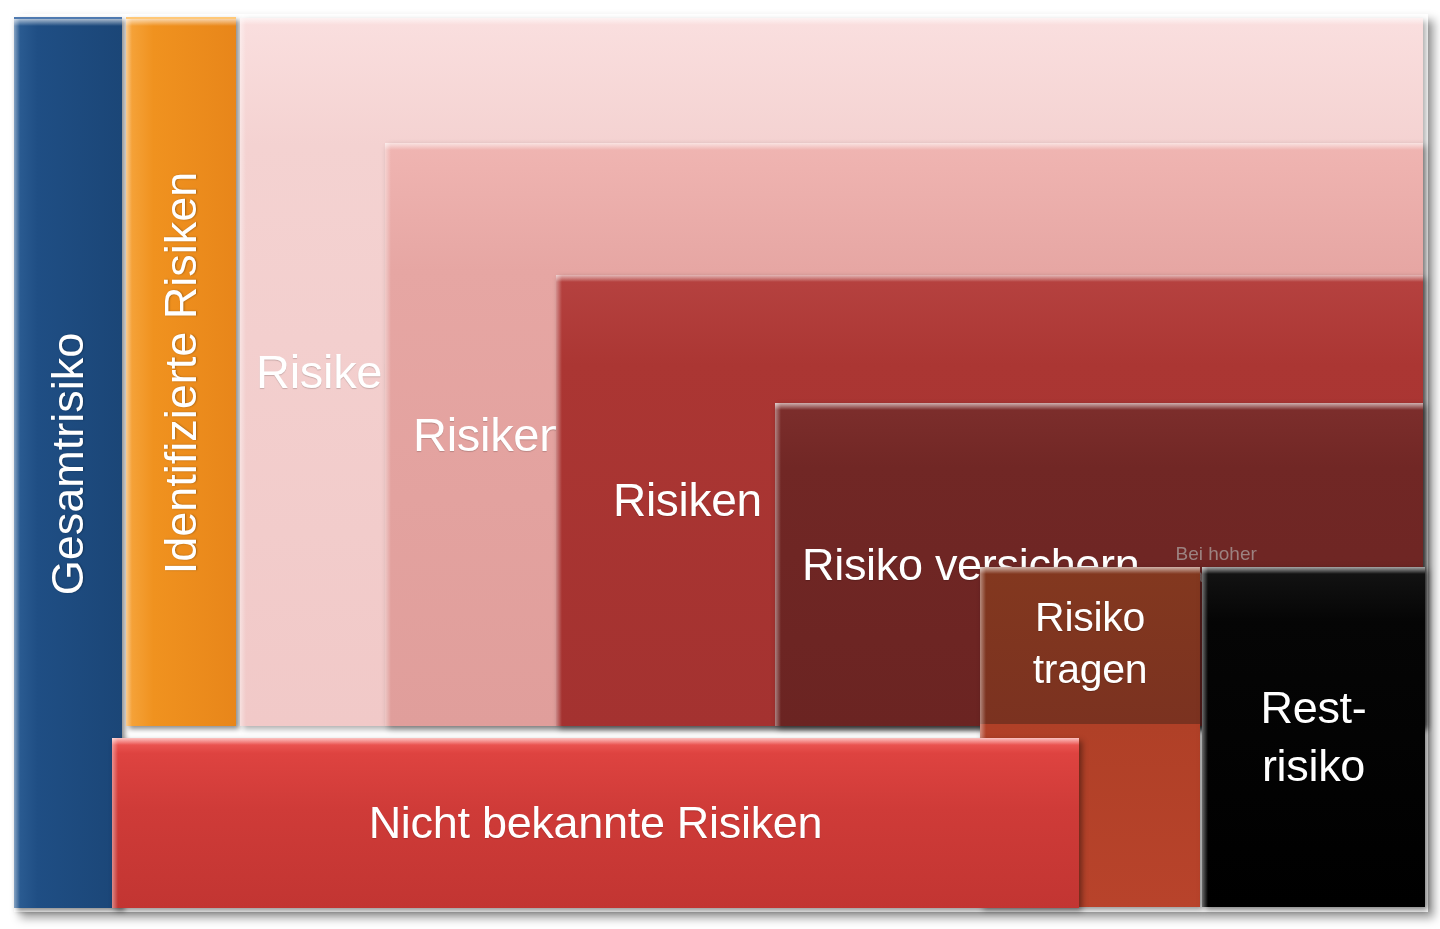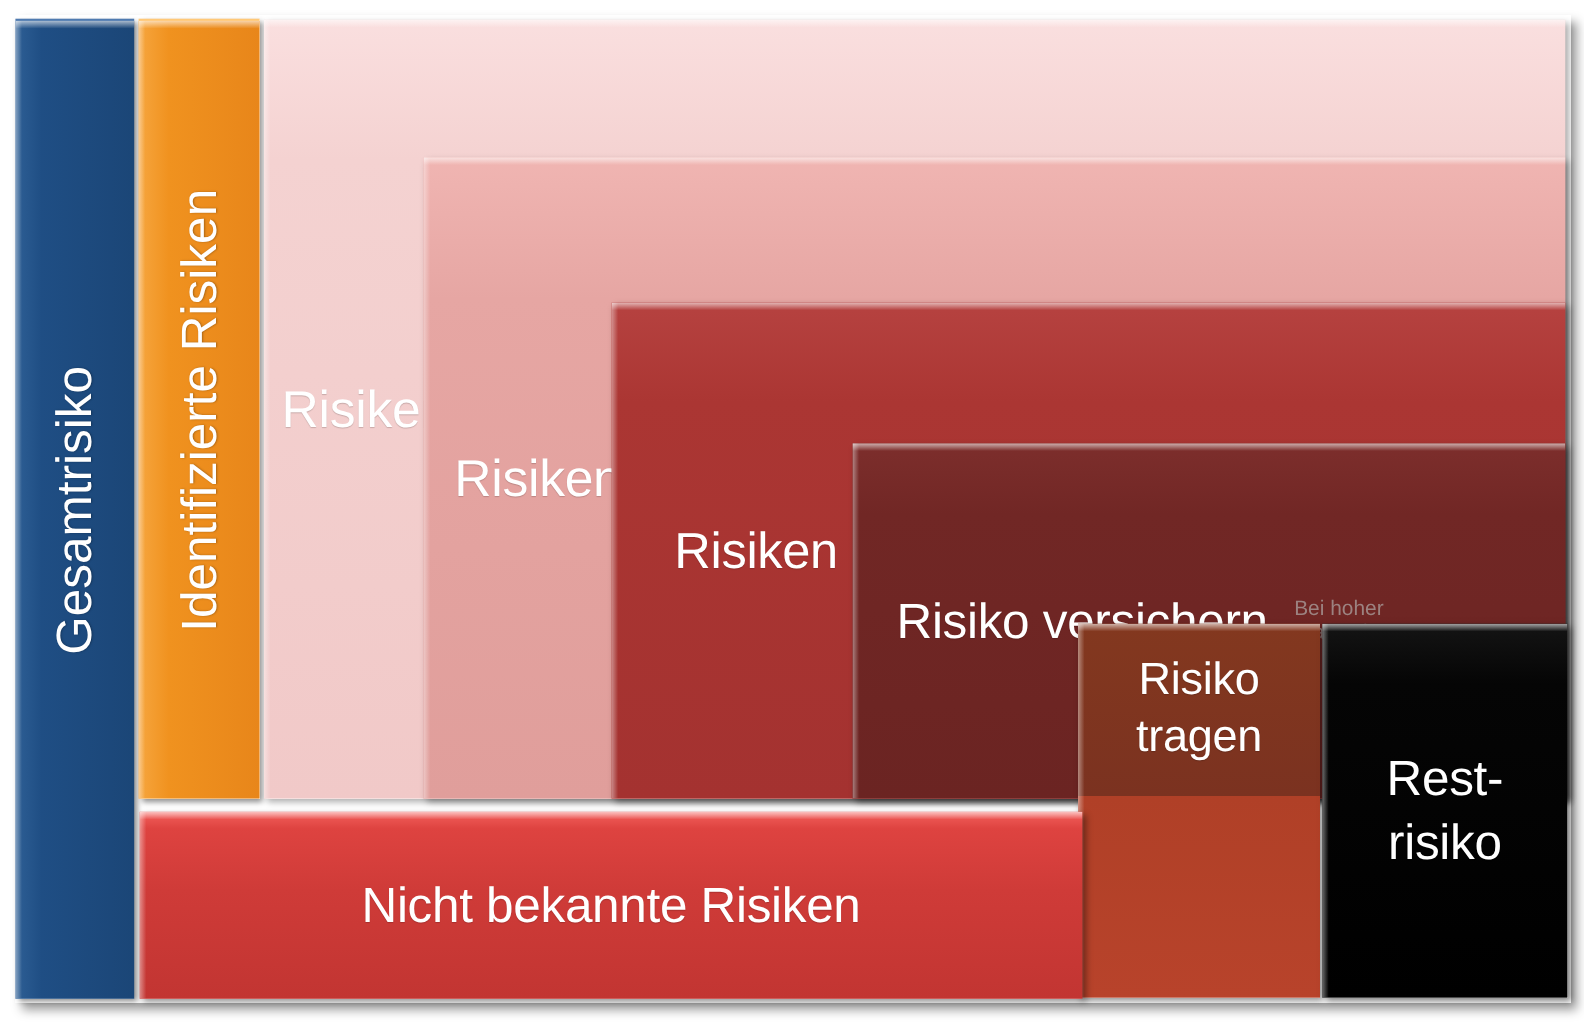--- a/index.html
+++ b/index.html
@@ -132,34 +132,34 @@
     left: 1202px; top: 567px; width: 223px; height: 340px;
     background: linear-gradient(to bottom, #141414 0%, #050505 16%, #000000 100%);
     box-shadow: 3px 3px 6px rgba(0,0,0,0.5);
     padding-left: 12px;
   }
   #blk-restrisiko .inner {
     align-items: center;
     justify-content: center;
   }
   #blk-nicht-bekannt {
-    left: 127px; top: 738px; width: 857px; height: 170px;
+    left: 112px; top: 738px; width: 967px; height: 170px;
     background: linear-gradient(to bottom, #f4605c 0%, #de4340 9%, #cf3b38 42%, #c23532 100%);
     box-shadow: 3px 3px 6px rgba(0,0,0,0.42);
   }
   #blk-nicht-bekannt .inner {
     align-items: center;
     justify-content: center;
   }
 
   
   #blk-vermeiden .inner { padding-left: 16px; }
   #blk-mindern .inner   { padding-left: 28px; }
   #blk-abwaelzen .inner { padding-left: 57px; }
-  #blk-versichern .inner{ padding-left: 40px; }
+  #blk-versichern .inner{ padding-left: 27px; gap: 12px; }
 
   #blk-vermeiden .title  { font-size: 47px; }
   #blk-vermeiden .subtitle { font-size: 33px; color: #6f5a5a; margin-left: 24px; margin-top: 4px; }
 
   #blk-mindern .title    { font-size: 47px; }
   #blk-mindern .subtitle { font-size: 31px; color: #8d7373; margin-left: 26px; }
 
   #blk-abwaelzen .title  { font-size: 46px; }
   #blk-abwaelzen .subtitle { font-size: 30px; color: #b98b89; margin-left: 30px; }
 

